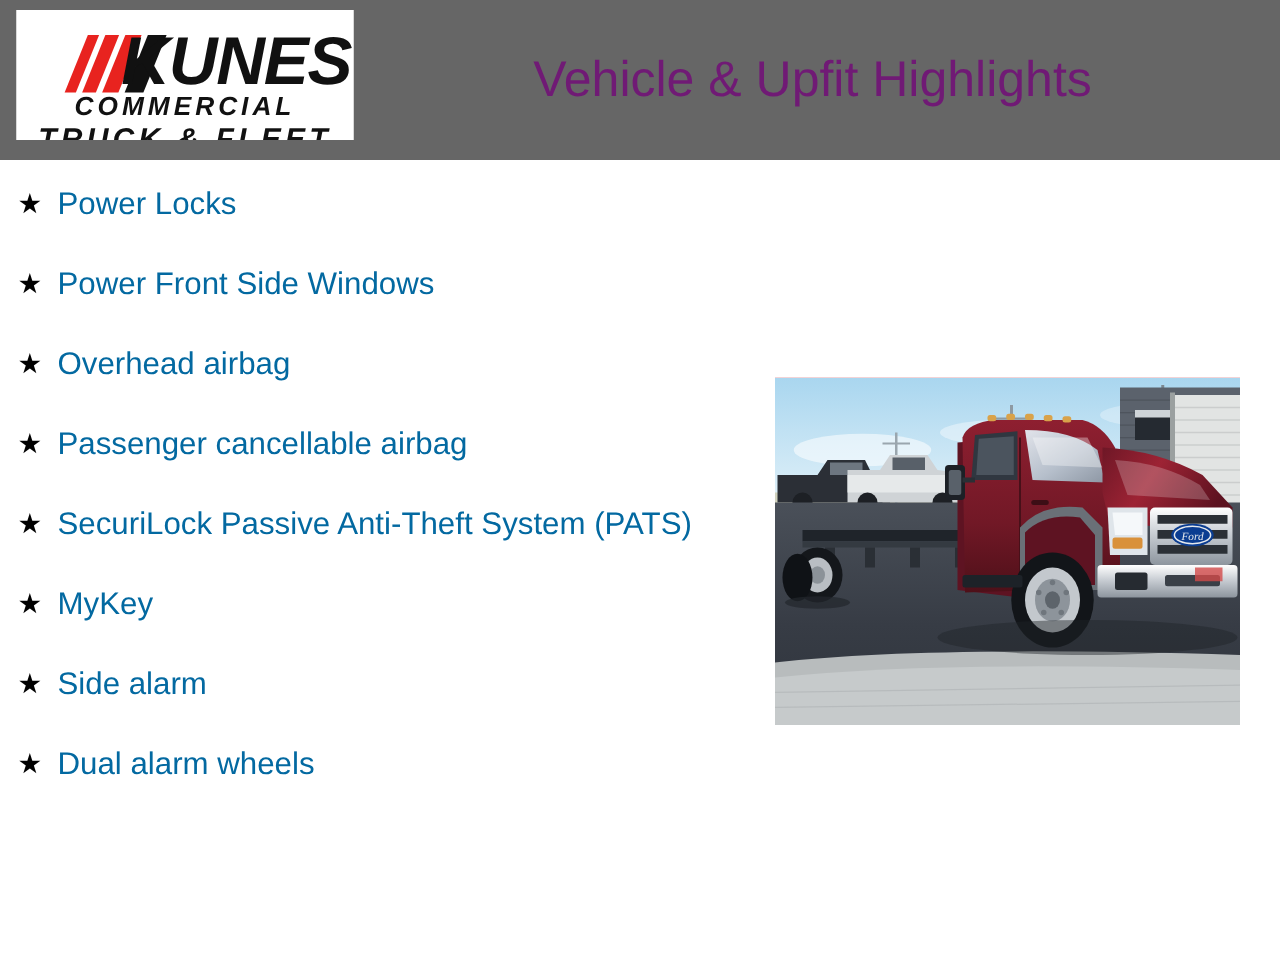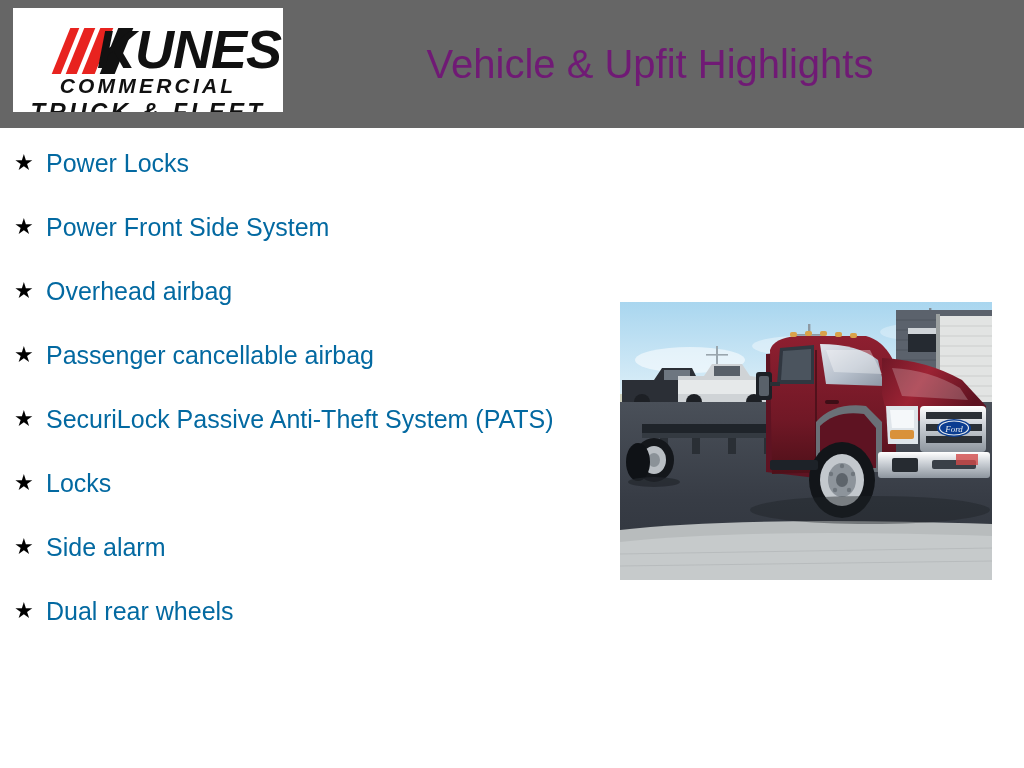--- a/index.html
+++ b/index.html
@@ -185,45 +185,45 @@
 
 <div id="slide-title">Vehicle &amp; Upfit Highlights</div>
 
 <ul id="highlights-list">
   <li class="bullet-row">
     <span class="bullet-star">★</span>
     <span class="bullet-text">Power Locks</span>
   </li>
   <li class="bullet-row">
     <span class="bullet-star">★</span>
-    <span class="bullet-text">Power Front Side System</span>
+    <span class="bullet-text">Power Front Side Windows</span>
   </li>
   <li class="bullet-row">
     <span class="bullet-star">★</span>
     <span class="bullet-text">Overhead airbag</span>
   </li>
   <li class="bullet-row">
     <span class="bullet-star">★</span>
     <span class="bullet-text">Passenger cancellable airbag</span>
   </li>
   <li class="bullet-row">
     <span class="bullet-star">★</span>
     <span class="bullet-text">SecuriLock Passive Anti-Theft System (PATS)</span>
   </li>
   <li class="bullet-row">
     <span class="bullet-star">★</span>
-    <span class="bullet-text">Locks</span>
+    <span class="bullet-text">MyKey</span>
   </li>
   <li class="bullet-row">
     <span class="bullet-star">★</span>
     <span class="bullet-text">Side alarm</span>
   </li>
   <li class="bullet-row">
     <span class="bullet-star">★</span>
-    <span class="bullet-text">Dual rear wheels</span>
+    <span class="bullet-text">Dual alarm wheels</span>
   </li>
 </ul>
 
 <div id="truck-photo">
   <svg width="372" height="278" viewBox="0 0 372 278" xmlns="http://www.w3.org/2000/svg">
     <defs>
       <linearGradient id="skyG" x1="0" y1="0" x2="0" y2="1">
         <stop offset="0%" stop-color="#a9d6ef"></stop>
         <stop offset="70%" stop-color="#d7ecf7"></stop>
         <stop offset="100%" stop-color="#eaf3f8"></stop>

